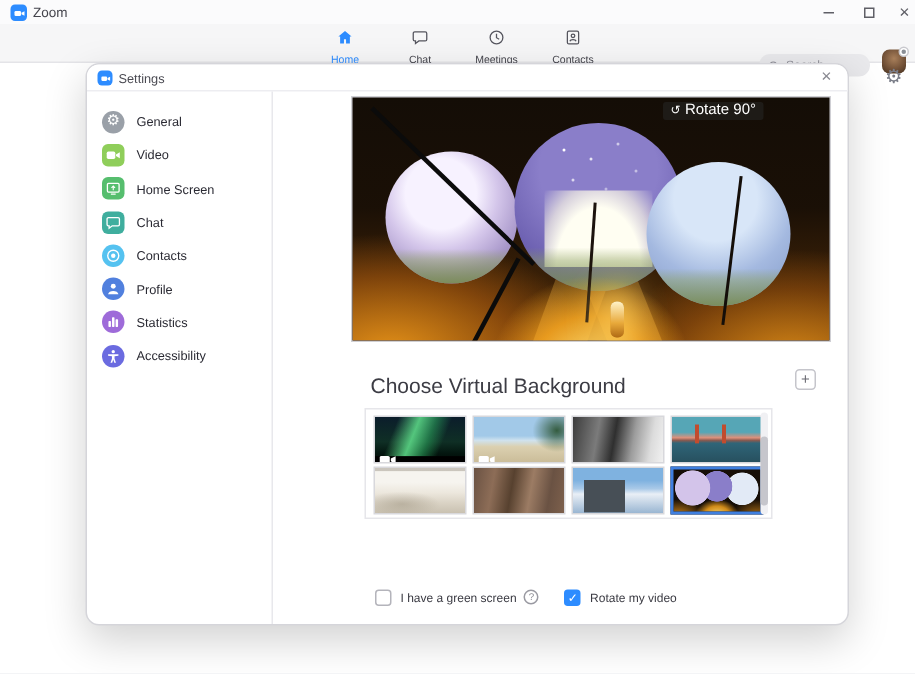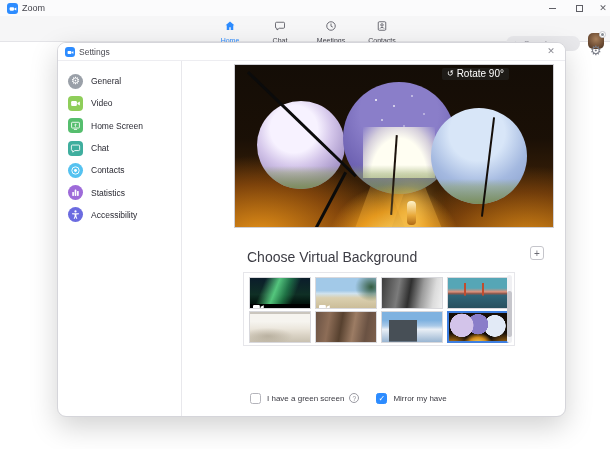--- a/index.html
+++ b/index.html
@@ -304,20 +304,29 @@
       <div class="s-item">
         <span class="sicon round ic-rec">
           <svg viewBox="0 0 24 24">
               <circle cx="12" cy="12" r="8" fill="none" stroke="#fff" stroke-width="2"></circle>
               <circle cx="12" cy="12" r="3.2" fill="#fff"></circle>
             </svg>
         </span>
         <span class="s-label">Contacts</span>
       </div>
 
+      <div class="s-item">
+        <span class="sicon round ic-profile">
+          <svg viewBox="0 0 24 24">
+              <circle cx="12" cy="8.5" r="3.6" fill="#fff"></circle>
+              <path d="M4.5 20c.6-6.5 14.4-6.5 15 0z" fill="#fff"></path>
+            </svg>
+        </span>
+        <span class="s-label">Profile</span>
+      </div>
 
       <div class="s-item">
         <span class="sicon round ic-stats">
           <svg viewBox="0 0 24 24">
               <rect x="5" y="11" width="3.6" height="8.5" rx="1" fill="#fff"></rect>
               <rect x="10.2" y="5.5" width="3.6" height="14" rx="1" fill="#fff"></rect>
               <rect x="15.4" y="8.5" width="3.6" height="11" rx="1" fill="#fff"></rect>
             </svg>
         </span>
         <span class="s-label">Statistics</span>
@@ -395,17 +404,17 @@
         <div class="gthumb"></div>
       </div>
     </div>
 
     <div class="opt-row">
       <span class="chk"></span>
       <span class="opt-label">I have a green screen</span>
       <span class="help">?</span>
       <span class="gap"></span>
       <span class="chk checked">✓</span>
-      <span class="opt-label">Mirror my have</span>
+      <span class="opt-label">Rotate my video</span>
     </div>
 
   </div>
 </div>
 
 </body></html>

